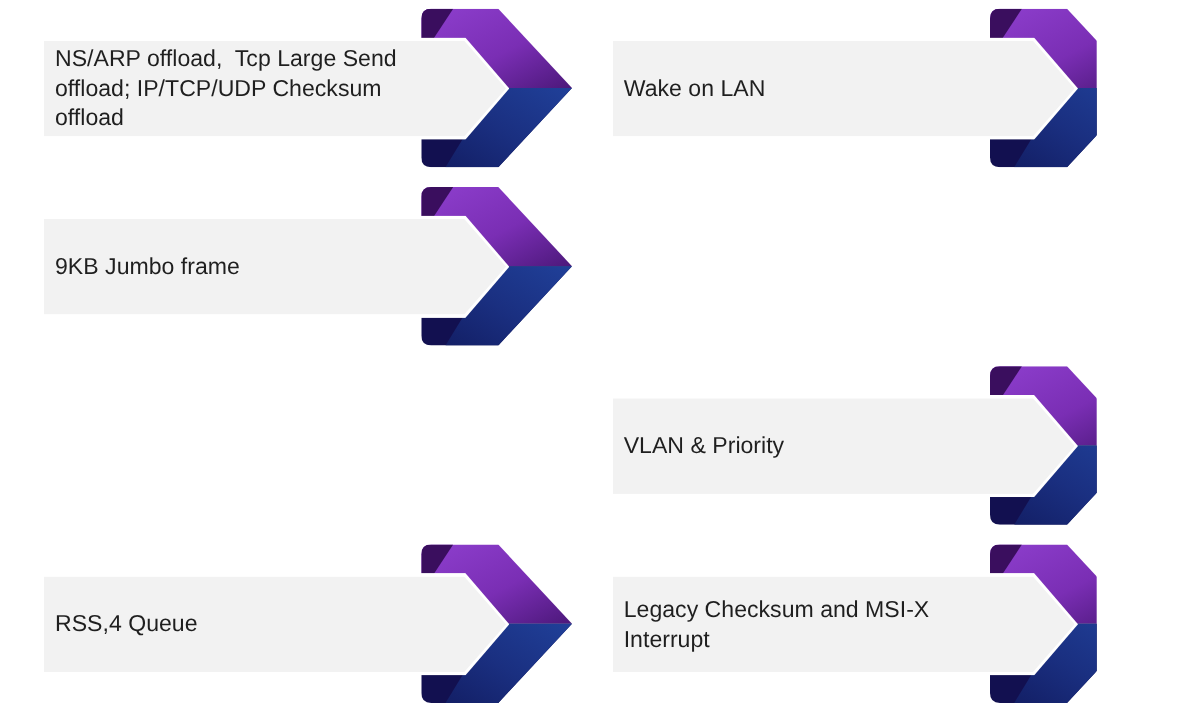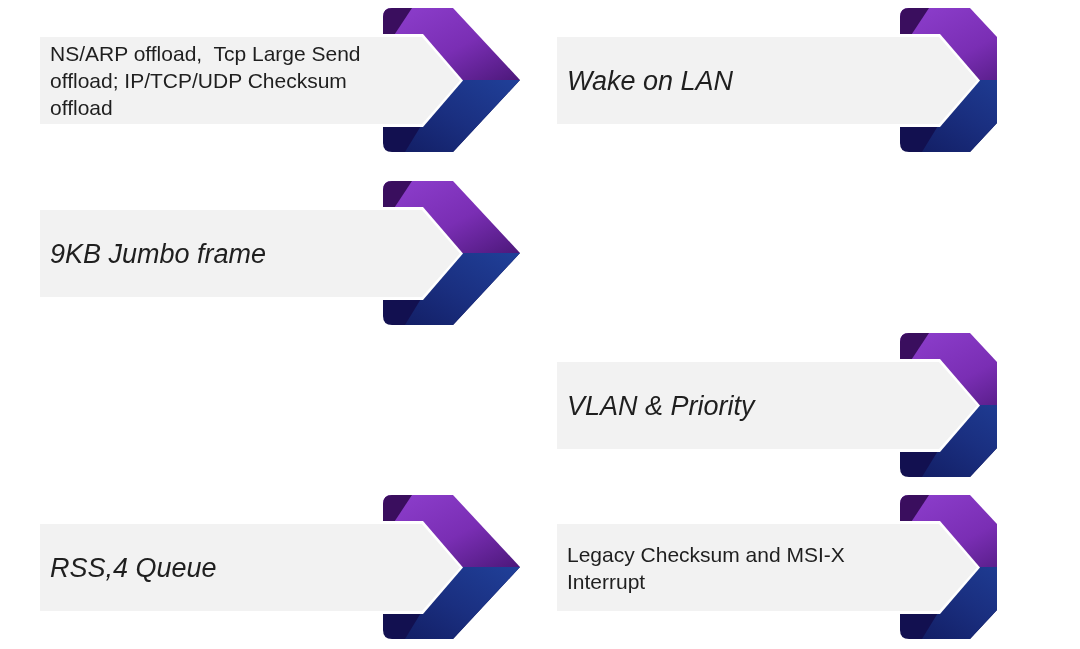--- a/index.html
+++ b/index.html
@@ -7,41 +7,41 @@
     position:relative;
     width:997px;height:649px;
     background:#ffffff;
     overflow:hidden;
     font-family:"Liberation Sans", sans-serif;
   }
   .item{position:absolute;width:480px;height:144px;}
   .c0{left:40px;}
   .c1{left:557px;}
   .r0{top:8px;}
-  .r1{top:181px;}
+  .r1{top:170px;}
   .r2{top:333px;}
   .r3{top:495px;}
   .arrow{position:absolute;right:0;top:0;width:137px;height:144px;display:block;}
   .bar-wrap{position:absolute;left:0;top:29px;width:420px;height:87px;}
   .halo{
     position:absolute;inset:-3px;background:#ffffff;
     clip-path:polygon(0 0, calc(100% - 40px) 0, 100% 50%, calc(100% - 40px) 100%, 0 100%);
   }
   .bar{
     position:absolute;inset:0;background:var(--box-bg,#f2f2f2);
     clip-path:polygon(0 0, calc(100% - 38px) 0, 100% 50%, calc(100% - 38px) 100%, 0 100%);
     display:flex;align-items:center;
   }
   .txt{
     margin:0;padding-left:10px;padding-right:44px;
     color:var(--label-text,#1f1f1f);
     white-space:pre-wrap;
   }
   .txt.small{font-size:21px;line-height:27px;}
-  .txt.large{font-size:27px;line-height:30px;font-style:italic;}
+  .txt.large{font-size:21px;line-height:30px;}
   .defs-holder{position:absolute;width:0;height:0;overflow:hidden;}
 </style>
 </head>
 <body>
 
 <div class="slide">
 
   <svg class="defs-holder" aria-hidden="true">
     <defs>
       <linearGradient id="gradPurple" x1="0" y1="0" x2="1" y2="1">

